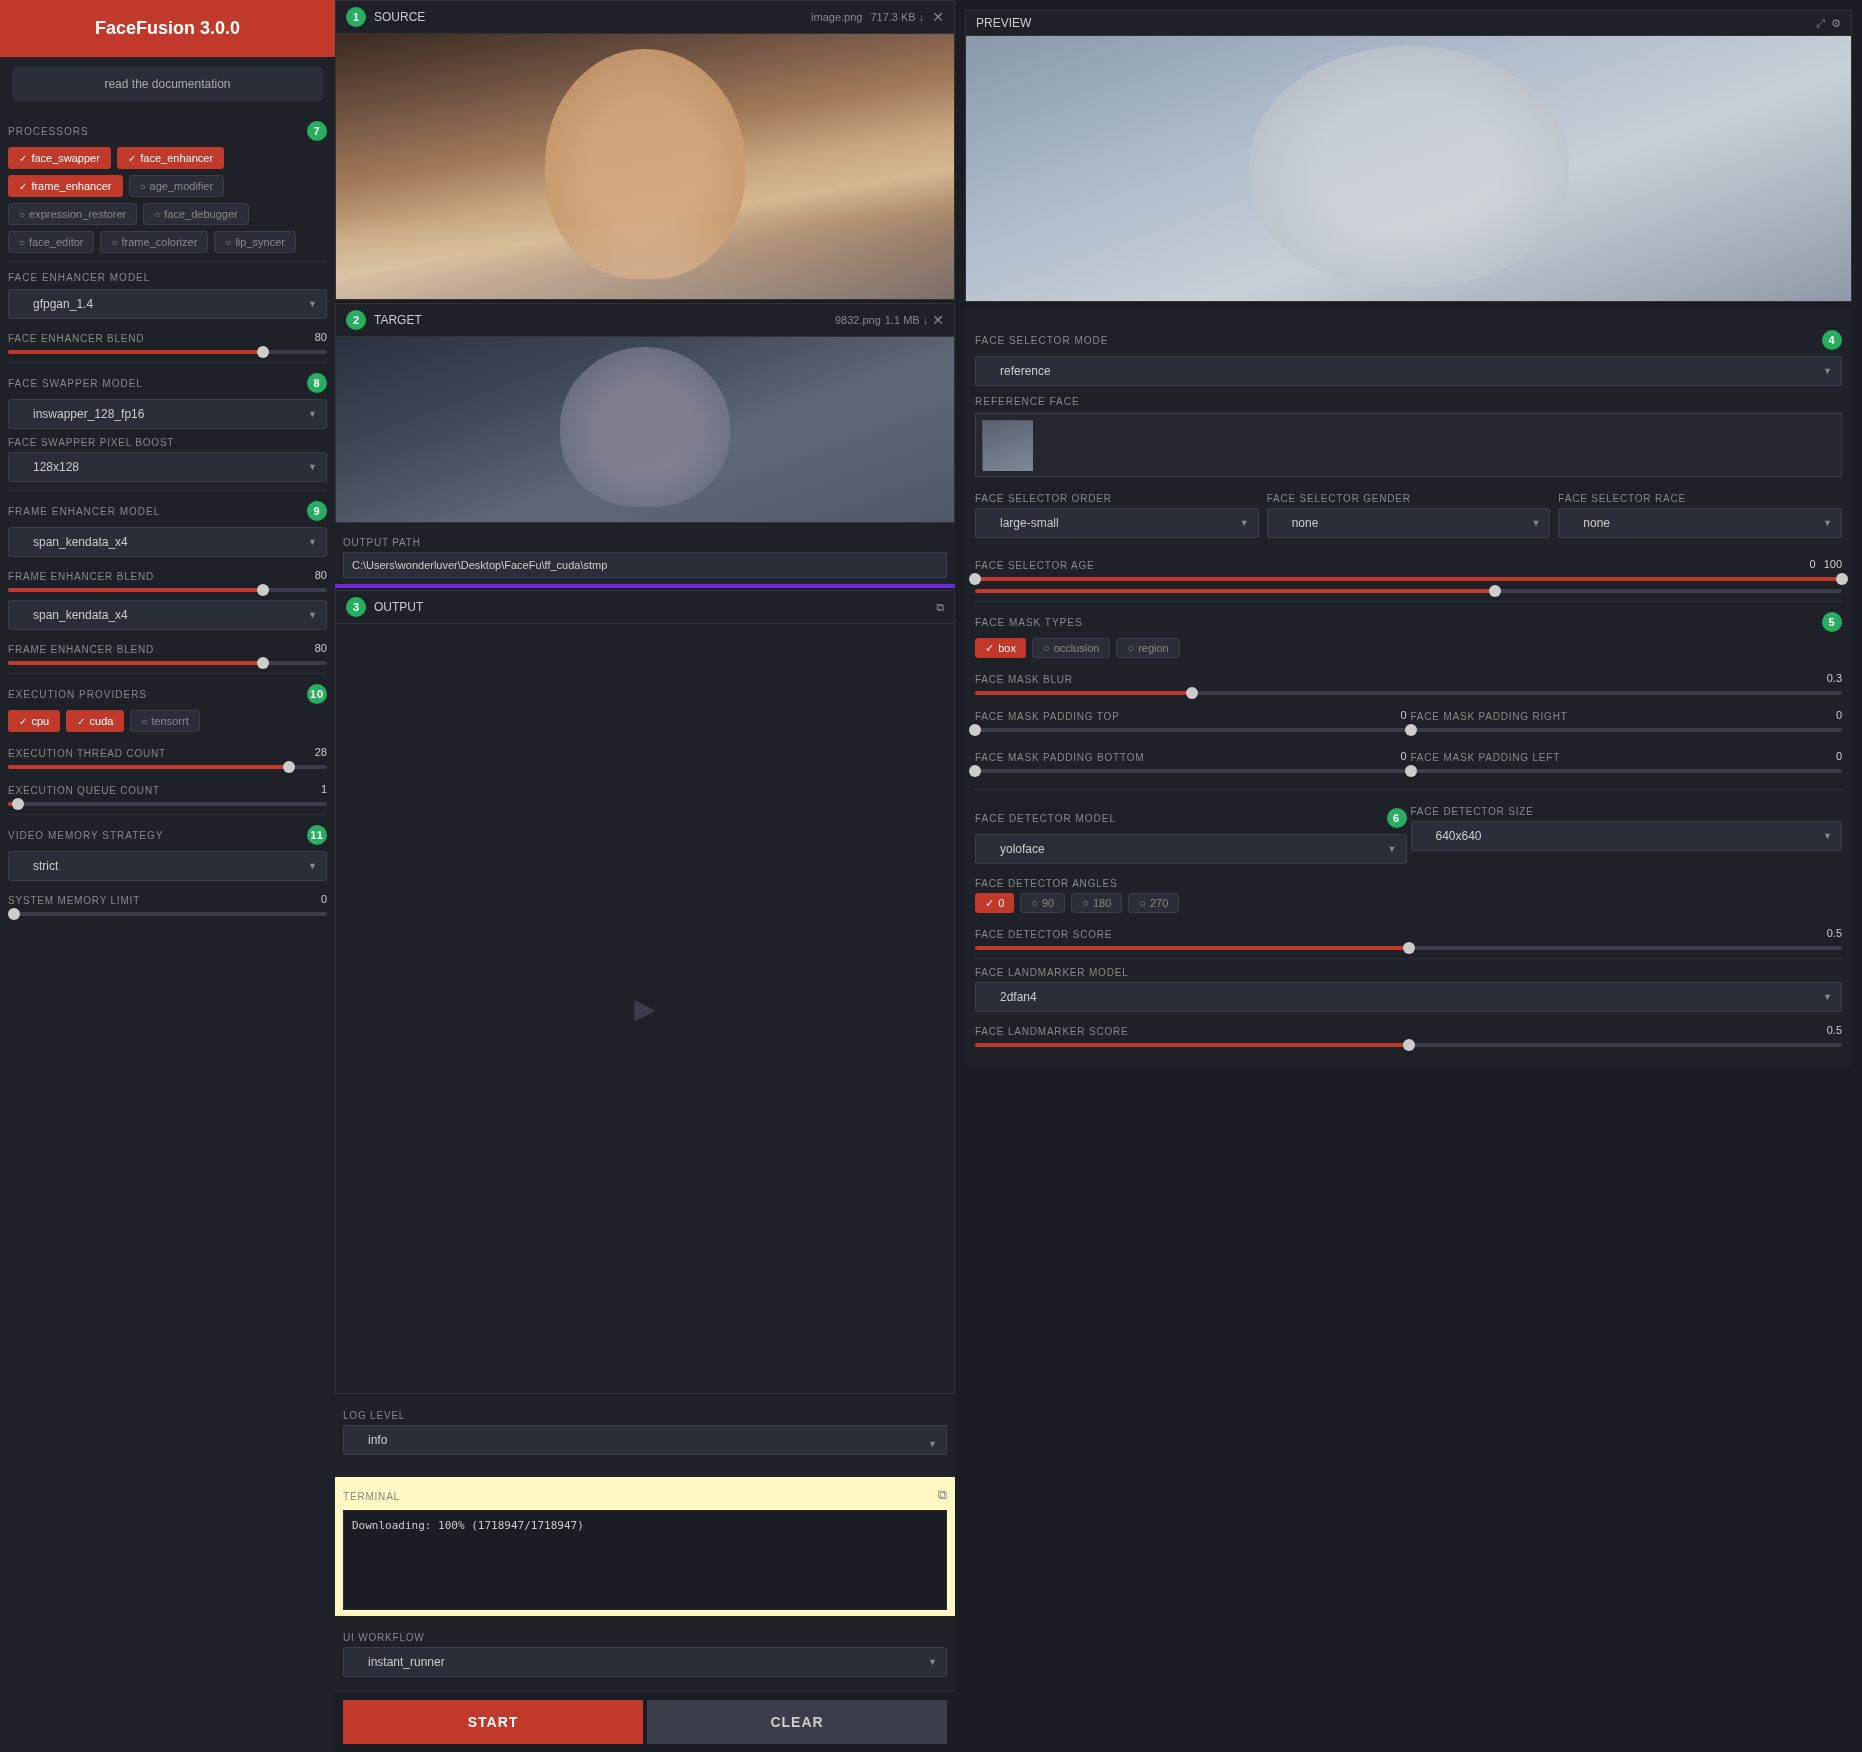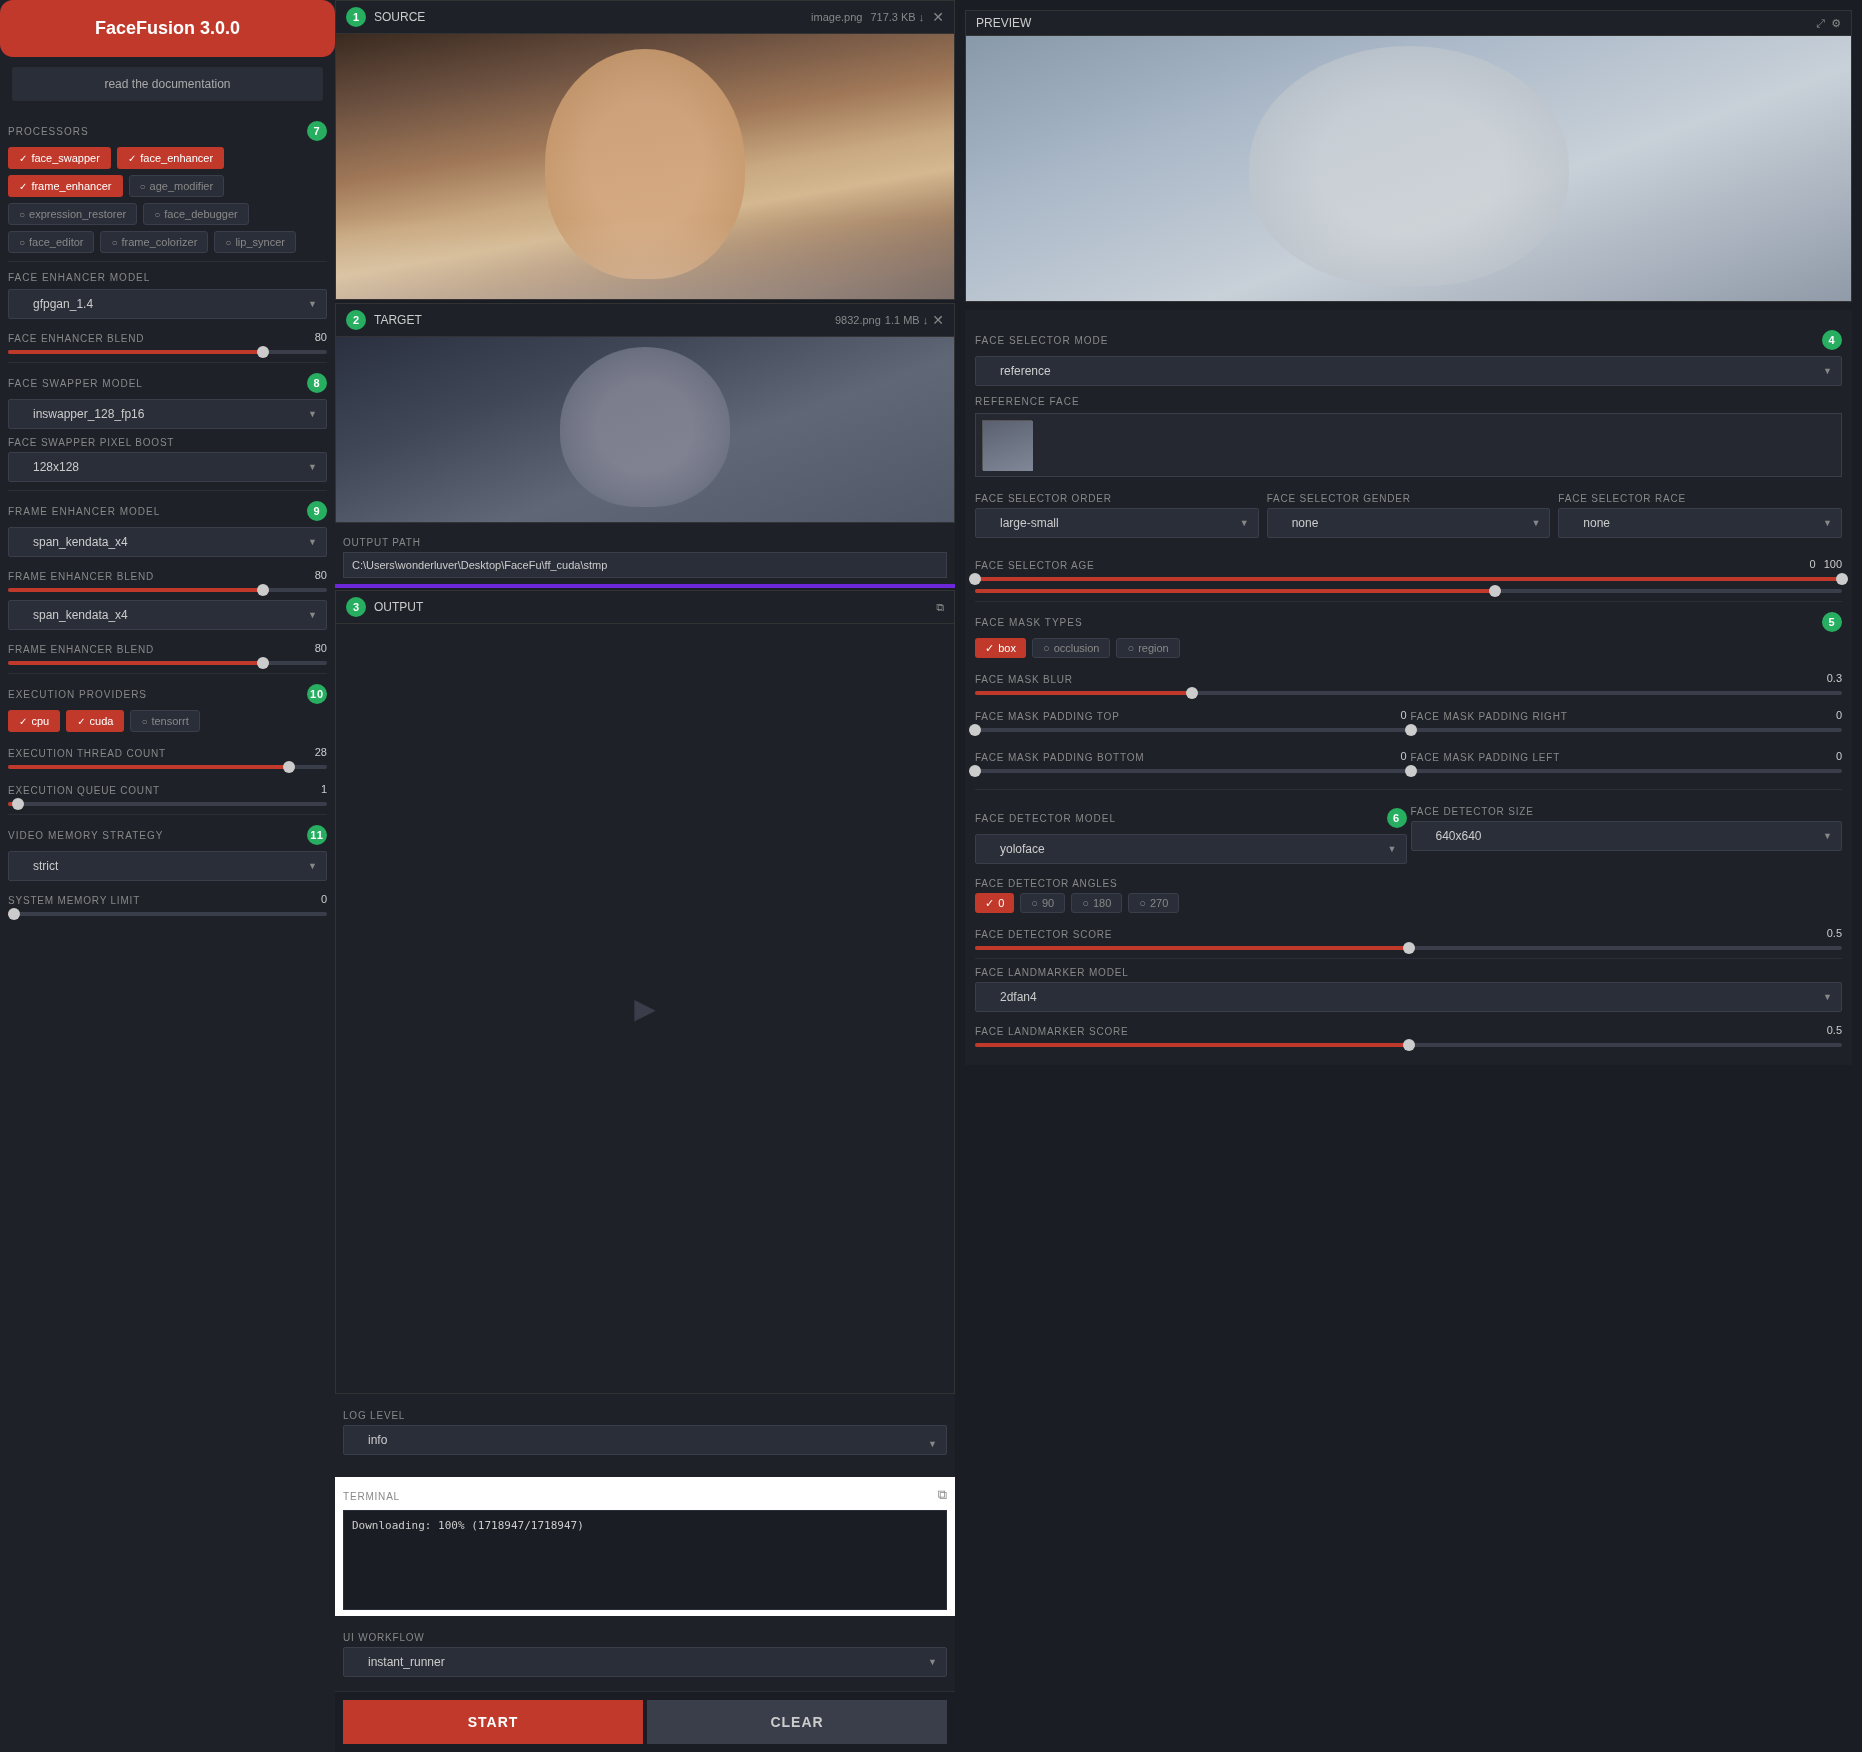--- a/index.html
+++ b/index.html
@@ -28,21 +28,20 @@
       flex-shrink: 0;
     }
 
     .app-title-bar {
       background: #c0392b;
       padding: 18px;
       text-align: center;
       font-size: 18px;
       font-weight: bold;
       color: #fff;
-      border-radius: 13px;
     }
 
     .doc-btn {
       margin: 10px 12px;
       background: #2a2e38;
       border: none;
       color: #aaa;
       padding: 10px;
       cursor: pointer;
       font-size: 12px;
@@ -656,21 +655,21 @@
       <div class="select-wrapper">
         <select class="log-select">
           <option>info</option>
           <option>debug</option>
           <option>warning</option>
           <option>error</option>
         </select>
       </div>
     </div>
 
-    <div style="background:#ffffff;padding:6px 8px;">
+    <div style="background:#fef9c3;padding:6px 8px;">
       <div style="display:flex;align-items:center;justify-content:space-between;margin-bottom:4px;">
         <div class="field-label">TERMINAL</div>
         <span style="color:#888;cursor:pointer;font-size:13px;">⧉</span>
       </div>
       <div class="terminal-box">
         <span>Downloading: 100% (1718947/1718947)</span>
       </div>
     </div>
 
     <div class="ui-workflow-section" style="background:#1e2128;padding:8px;">

